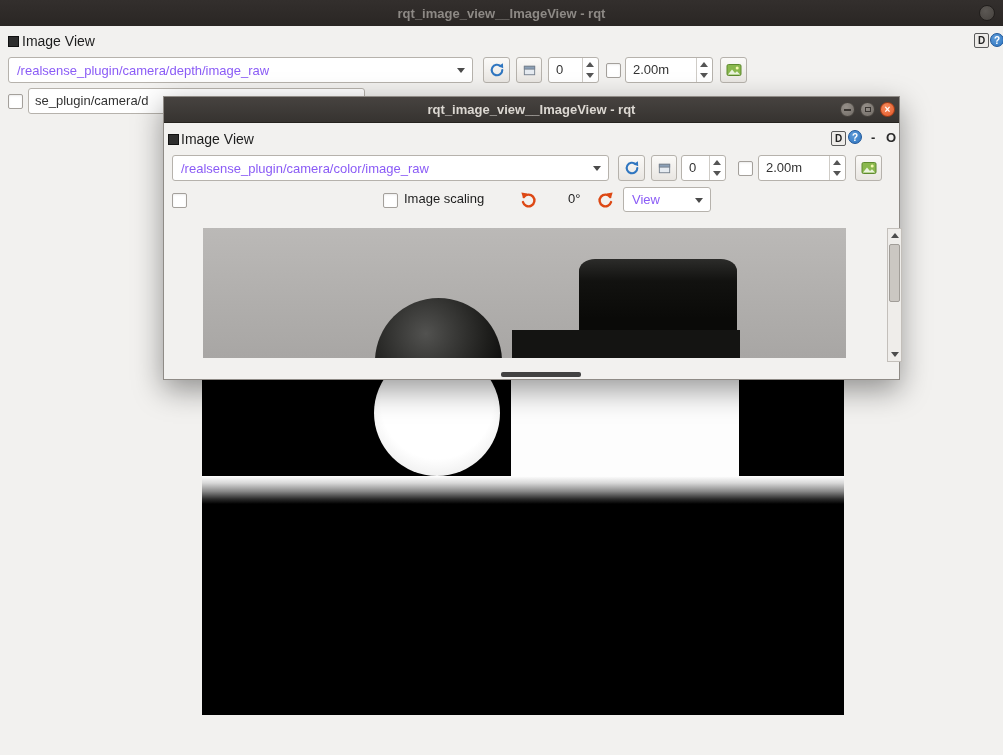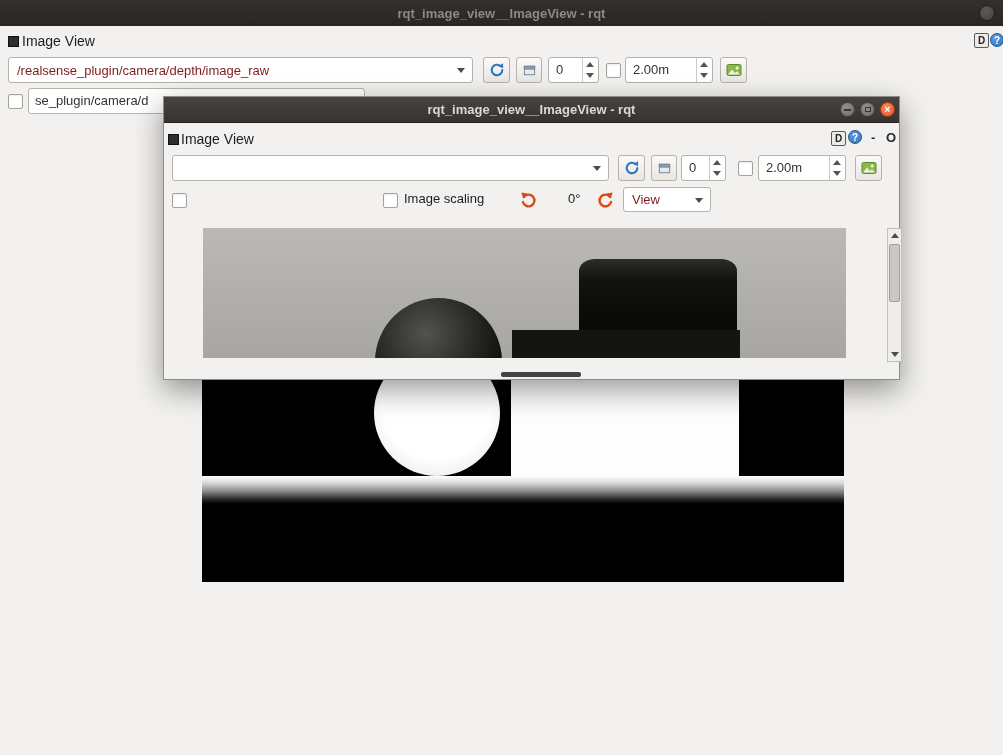--- a/index.html
+++ b/index.html
@@ -1,37 +1,37 @@
 <!DOCTYPE html>
 <html><head>
 <meta charset="utf-8">
 <style>
   html,body{margin:0;padding:0;background:#f2f1ef;}
   .screen{
-    position:relative;width:1003px;height:582px;background:#f2f1ef;overflow:hidden;
+    position:relative;width:1003px;height:755px;background:#f2f1ef;overflow:hidden;
     font-family:"Liberation Sans","DejaVu Sans",sans-serif;font-size:13px;color:#2b2b2b;
   }
   
   .os-bar{position:absolute;left:0;top:0;width:1003px;height:26px;
     background:linear-gradient(#332f2d,#2a2624);display:flex;align-items:center;justify-content:center;}
   .os-title{color:#8d8985;font-size:13px;font-weight:bold;}
   .os-circle{position:absolute;right:8px;top:5px;width:16px;height:16px;border-radius:50%;
     background:radial-gradient(circle at 40% 35%,#5c5854,#46423e);border:1px solid #211e1c;box-sizing:border-box;}
   
   .plug-icon{position:absolute;width:9px;height:9px;background:#2e2e2e;border:1px solid #111;}
   .plug-title{position:absolute;height:16px;line-height:16px;font-size:14px;color:#1d1d1d;}
   .dock-btn{position:absolute;width:13px;height:13px;line-height:13px;text-align:center;
     font-size:10px;font-weight:bold;color:#222;background:#edebe8;border:1px solid #5a5a5a;border-radius:2px;}
   .help-btn{position:absolute;width:14px;height:14px;line-height:14px;text-align:center;border-radius:50%;
     background:radial-gradient(circle at 38% 32%,#5e9bd8,#2f76c0);color:#fff;font-size:10px;font-weight:bold;border:1px solid #1d5globa;}
   .help-btn{border:1px solid #1d569a;box-sizing:border-box;}
   .txt-btn{position:absolute;font-size:13px;font-weight:bold;color:#2b2b2b;}
   .combo{position:absolute;height:26px;background:#fff;border:1px solid #b6b2ac;border-radius:3px;
     box-sizing:border-box;display:flex;align-items:center;padding:0 20px 0 8px;}
-  .combo-text{white-space:nowrap;overflow:hidden;color:#7f1d1d;}
+  .combo-text{white-space:nowrap;overflow:hidden;color:#8b5cf6;}
   .carrow{position:absolute;right:7px;top:50%;margin-top:-2px;width:0;height:0;
     border-left:4px solid transparent;border-right:4px solid transparent;border-top:5px solid #4a4a4a;}
   .btn26{position:absolute;height:26px;background:linear-gradient(#fbfaf8,#e9e6e2);
     border:1px solid #b6b2ac;border-radius:3px;box-sizing:border-box;
     display:flex;align-items:center;justify-content:center;}
   .flatbtn{position:absolute;display:flex;align-items:center;justify-content:center;background:transparent;border:none;}
   .spin{position:absolute;height:26px;background:#fff;border:1px solid #b6b2ac;border-radius:3px;
     box-sizing:border-box;}
   .spin-val{position:absolute;left:7px;top:0;height:24px;line-height:24px;color:#333;}
   .spin-btns{position:absolute;right:0;top:0;bottom:0;width:15px;border-left:1px solid #cfccc7;
@@ -211,20 +211,21 @@
       </span>
 
     <span class="plug-icon p-dplugicon"></span>
     <span class="plug-title p-dplugtitle">Image View</span>
     <span class="dock-btn p-ddock">D</span>
     <span class="help-btn p-dhelp">?</span>
     <span class="txt-btn p-dmin2">-</span>
     <span class="txt-btn p-dfloat">O</span>
 
     <div class="combo p-dcombo">
+      <span class="combo-text">/realsense_plugin/camera/color/image_raw</span>
       <i class="carrow"></i>
     </div>
 
     <div class="btn26 p-drefresh">
       <svg width="16" height="16" viewBox="0 0 16 16">
         <path d="M13.3 8a5.3 5.3 0 1 1-1.7-3.9" fill="none" stroke="#2f76c0" stroke-width="2.1" stroke-linecap="round"></path>
         <path d="M13.9 1.2 L14.2 6.2 L9.4 4.3 Z" fill="#2f76c0"></path>
       </svg>
     </div>
 

